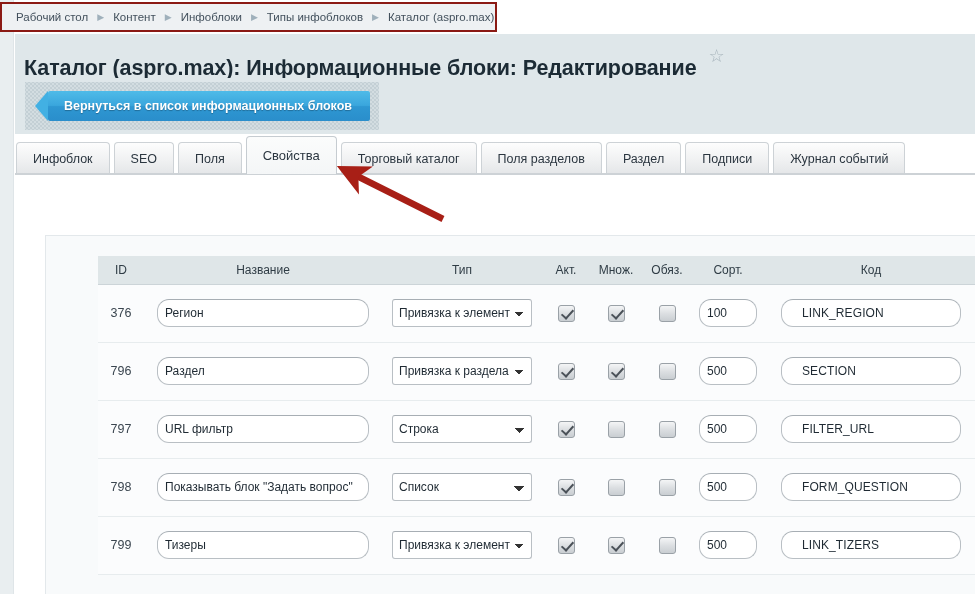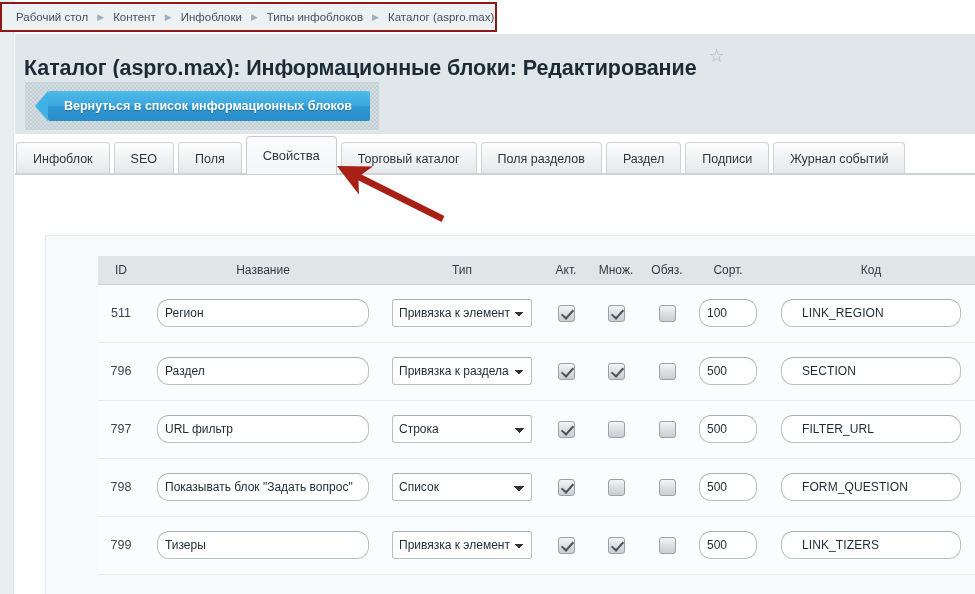--- a/index.html
+++ b/index.html
@@ -375,21 +375,21 @@
             <th>Тип</th>
             <th>Акт.</th>
             <th>Множ.</th>
             <th>Обяз.</th>
             <th>Сорт.</th>
             <th>Код</th>
           </tr>
         </thead>
         <tbody id="table-body">
             <tr>
-              <td class="cell-id">511</td>
+              <td class="cell-id">376</td>
               <td><input type="text" class="txt-input" value="Регион" style=""></td>
               <td><select class="type-select"><option>Привязка к элемент</option></select></td>
               <td><span class="cb checked"></span></td>
               <td><span class="cb checked"></span></td>
               <td><span class="cb"></span></td>
               <td><input type="text" class="txt-input sort" value="100" style=""></td>
               <td><input type="text" class="txt-input code" value="LINK_REGION" style=""></td>
             </tr>
             <tr>
               <td class="cell-id">796</td>

